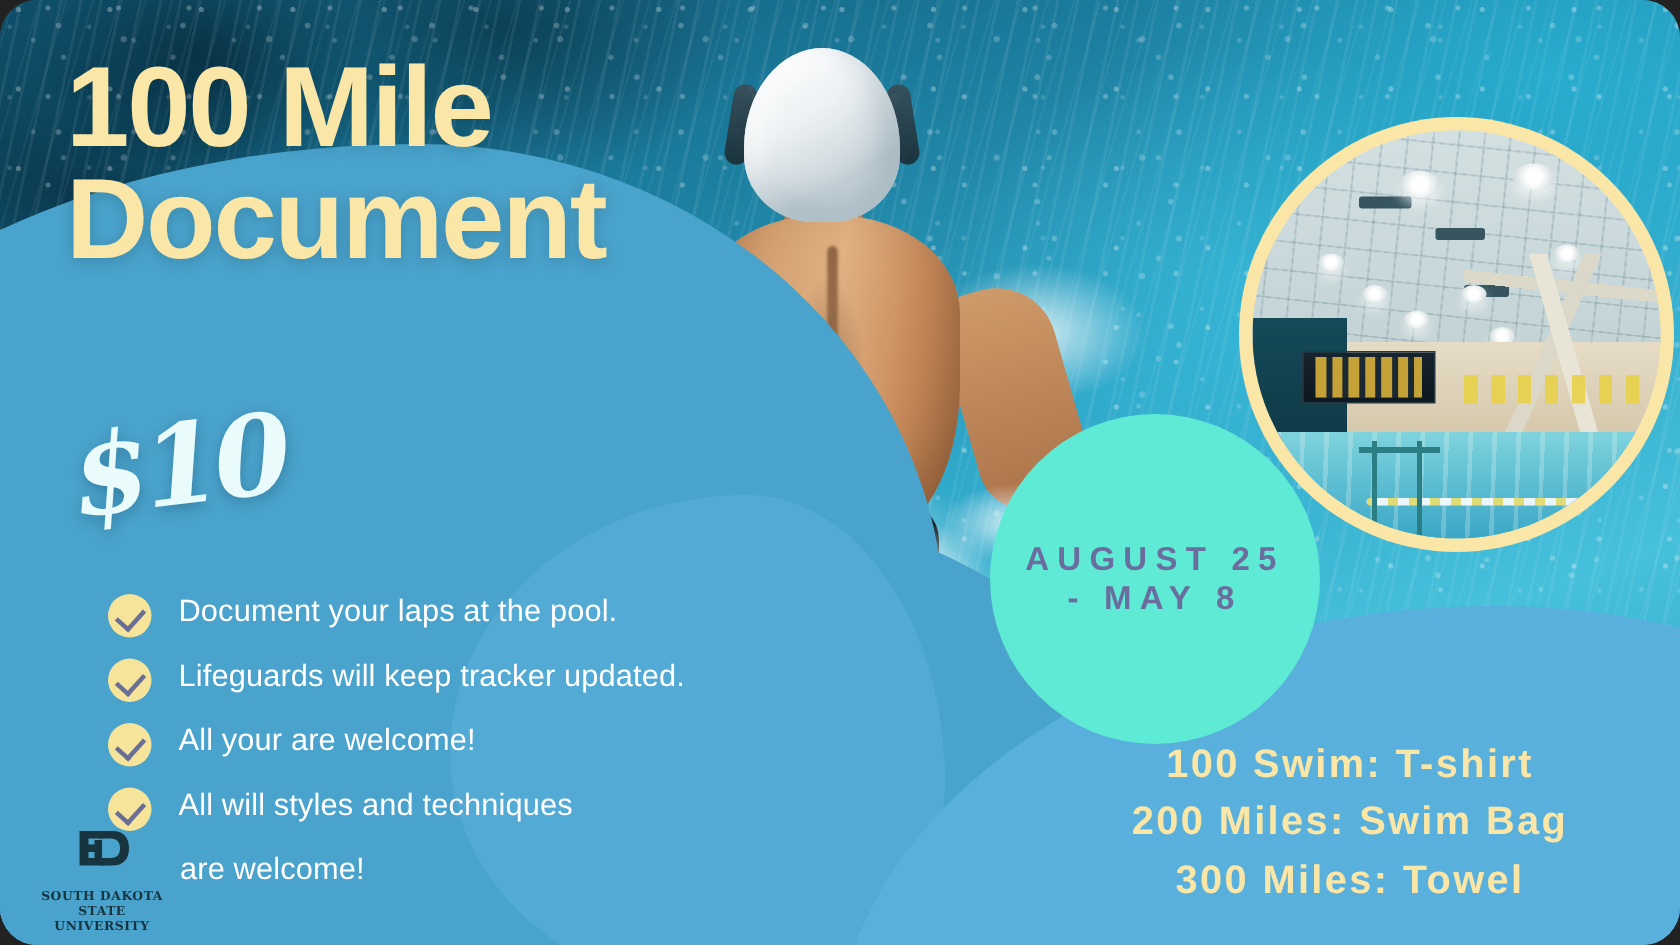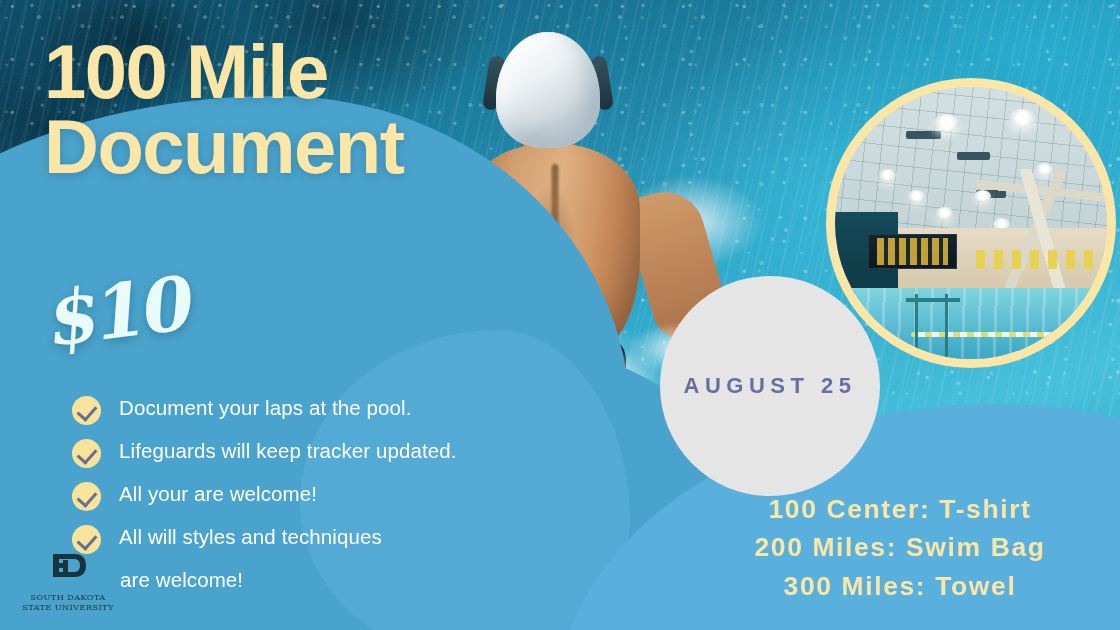--- a/index.html
+++ b/index.html
@@ -8,20 +8,21 @@
   body {
     font-family:"Liberation Sans", sans-serif;
     display:flex; align-items:flex-start; justify-content:flex-start;
   }
   #poster {
     position:relative;
     width:1120px; height:630px;
     overflow:hidden;
     background:#2b6d84;
     user-select:none;
+    border-radius:25px;
   }
 
   
   .photo-water {
     position:absolute; inset:0;
     background:
       radial-gradient(ellipse 160px 110px at 12% 6%, rgba(8,48,66,.95), rgba(8,48,66,0) 70%),
       radial-gradient(ellipse 220px 150px at 30% 3%, rgba(10,58,78,.85), rgba(10,58,78,0) 72%),
       radial-gradient(ellipse 300px 200px at 4% 20%, rgba(9,52,72,.9), rgba(9,52,72,0) 70%),
       radial-gradient(ellipse 420px 260px at 92% 8%, rgba(40,180,215,.75), rgba(40,180,215,0) 70%),
@@ -165,31 +166,31 @@
     transform:rotate(42deg);
   }
   .check-text {
     color:#FFFFFF; font-size:20.5px; letter-spacing:.1px; white-space:nowrap;
   }
 
   
   .logo { position:absolute; left:20px; top:548px; width:96px; text-align:center; }
   .logo-mark { width:46px; height:40px; margin:0 auto 4px; display:block; }
   .logo-l1, .logo-l2 {
-    font-family:"DejaVu Serif", serif; font-weight:normal;
+    font-family:"DejaVu Serif", serif; font-weight:bold;
     color:#18343f; letter-spacing:.4px; line-height:1.22;
   }
   .logo-l1 { font-size:8.2px; }
   .logo-l2 { font-size:8.2px; border-bottom:1px solid #18343f; padding-bottom:20px; }
   .logo-l3 { font-size:6px; font-weight:bold; color:#18343f; margin-top:3px; letter-spacing:.2px; }
 
   
   .date-circle {
     position:absolute; left:660px; top:276px; width:220px; height:220px;
-    border-radius:50%; background:#e5e5e5;
+    border-radius:50%; background:#5eead4;
     display:flex; flex-direction:column; align-items:center; justify-content:center;
     gap:0;
   }
   .date-line {
     color:#6A6E9E; font-weight:bold; font-size:22px; letter-spacing:5.5px;
     white-space:nowrap;
   }
 
   
   .pool-circle {
@@ -363,21 +364,22 @@
       <div class="p-dive"></div>
       <div class="p-flags"></div>
       <div class="p-water"></div>
       <div class="p-lane"></div>
       <div class="p-ladder"></div>
     </div>
   </div>
 
   <div class="date-circle">
     <div class="date-line">AUGUST 25</div>
+    <div class="date-line">- MAY 8</div>
   </div>
 
   <div class="prizes">
-    <div class="prize-line">100 Center: T-shirt</div>
+    <div class="prize-line">100 Swim: T-shirt</div>
     <div class="prize-line">200 Miles: Swim Bag</div>
     <div class="prize-line">300 Miles: Towel</div>
   </div>
 
 </div>
 
 </body></html>

